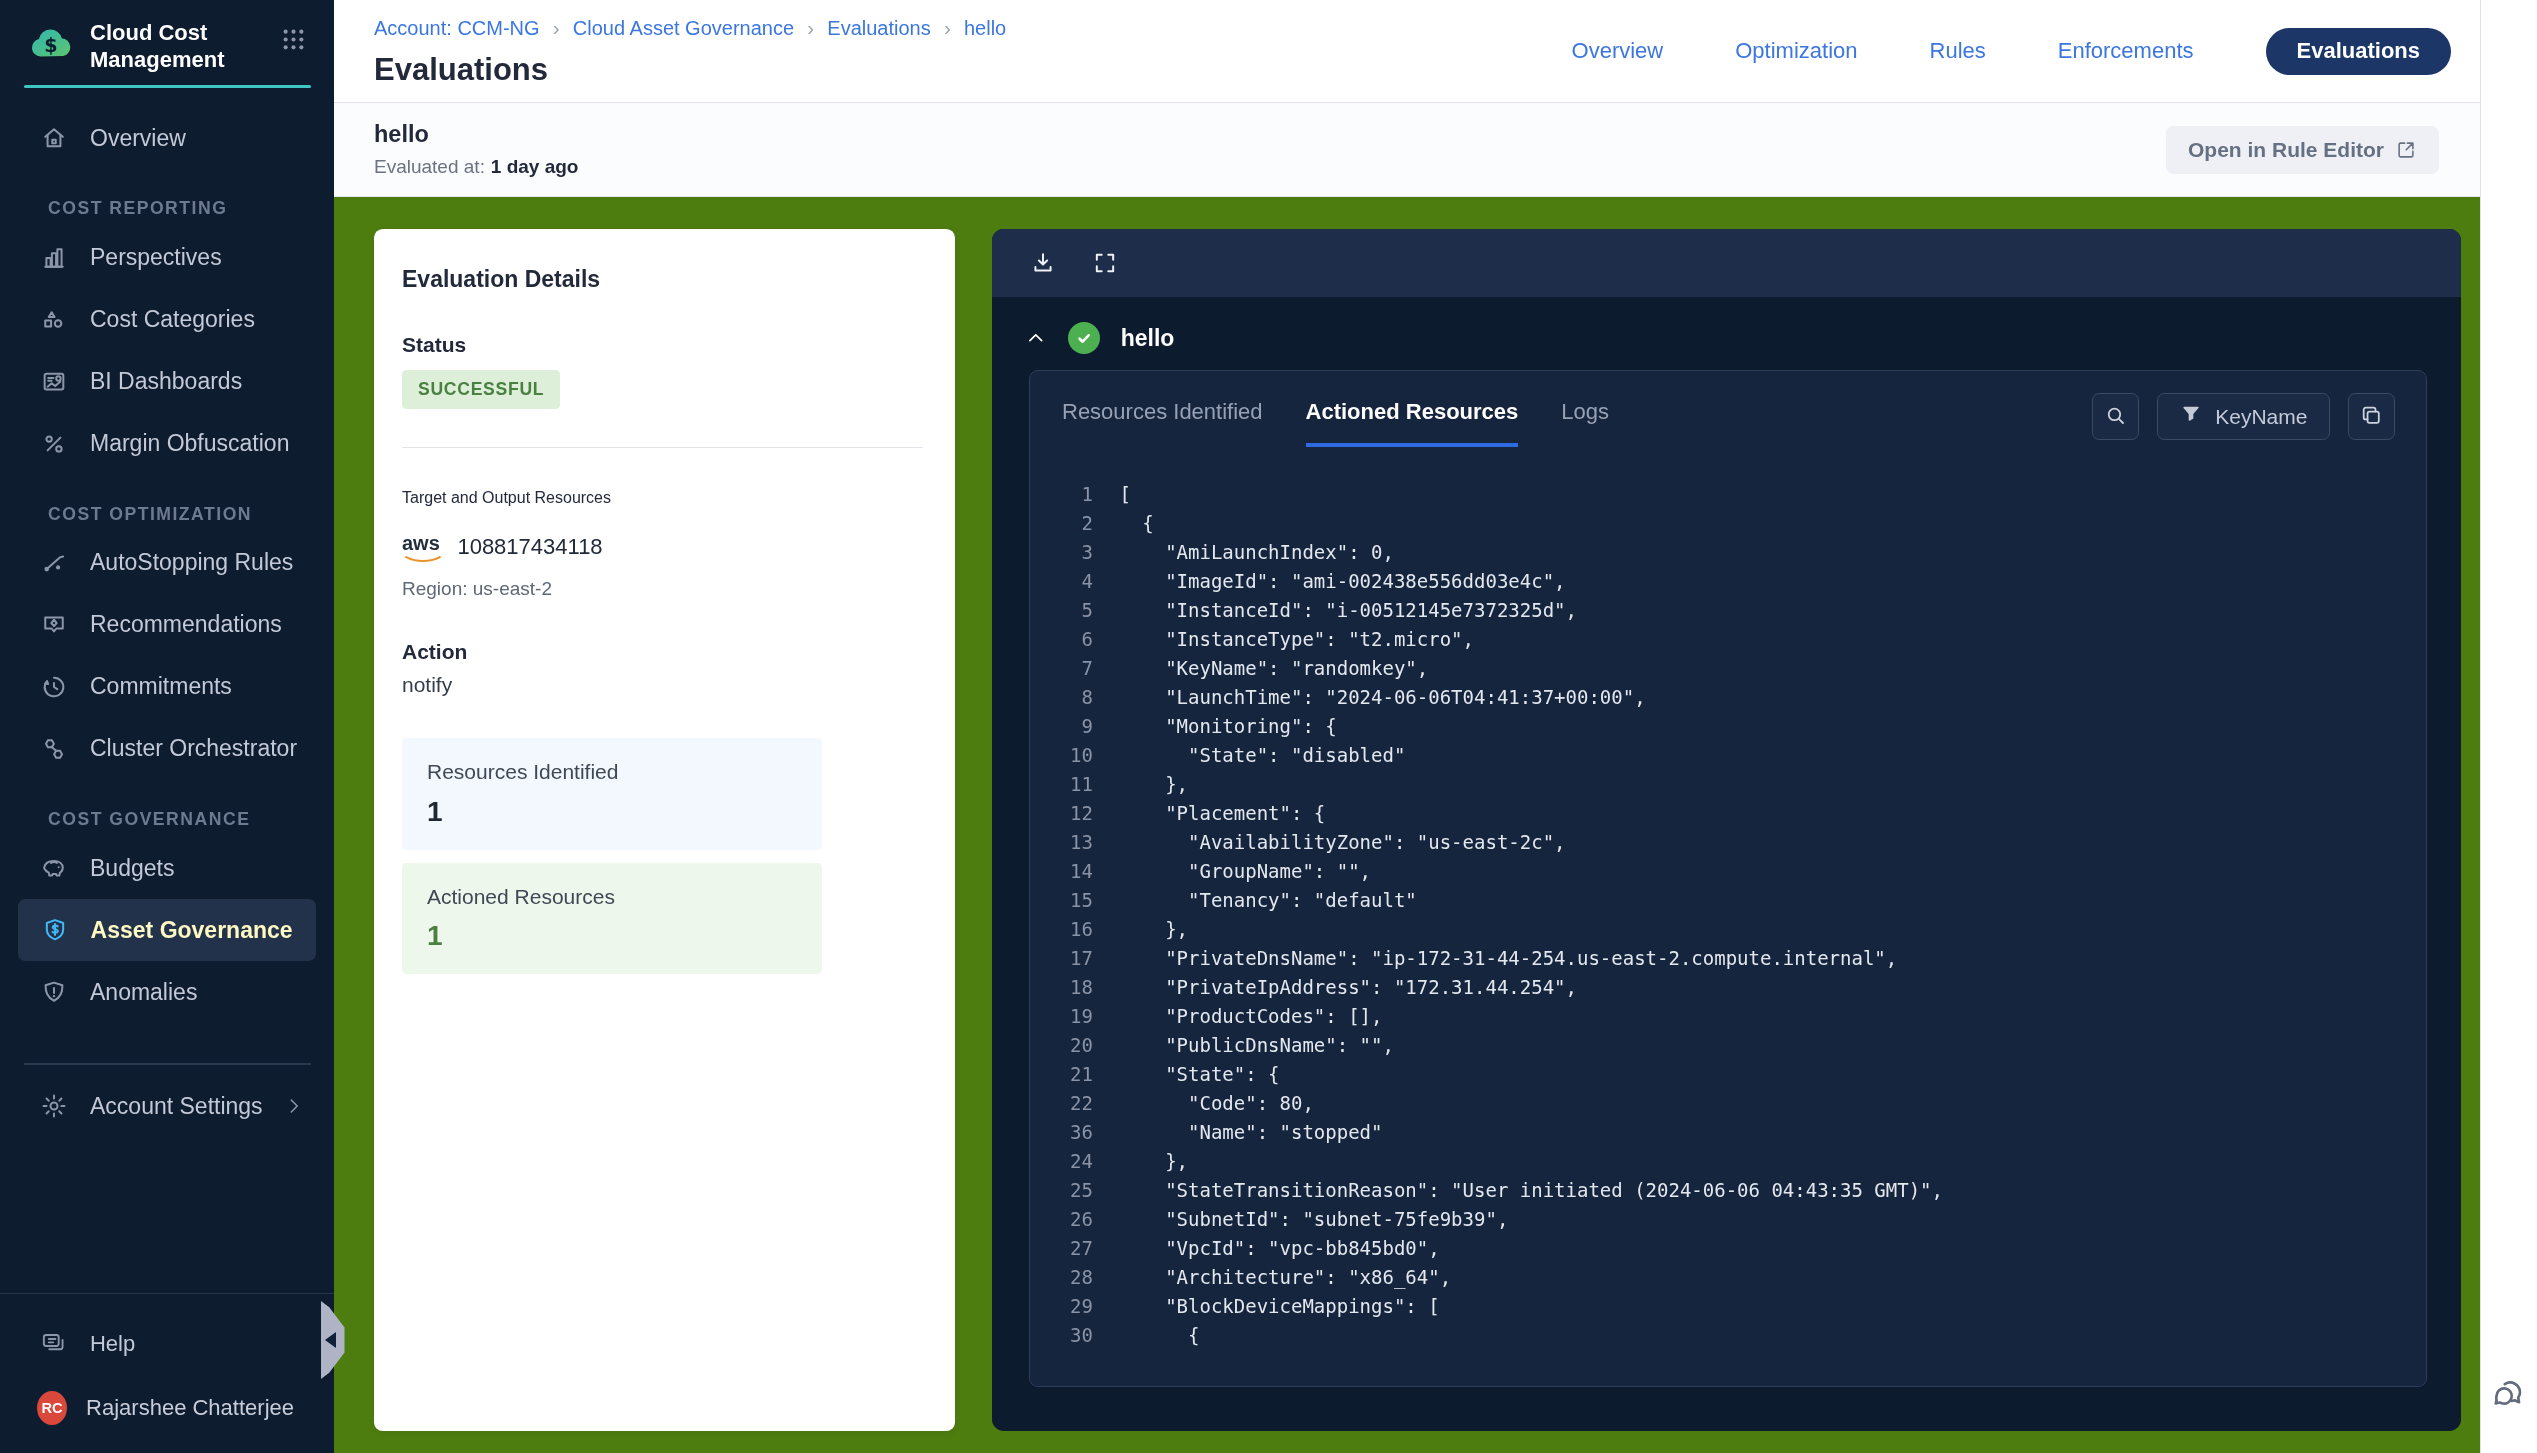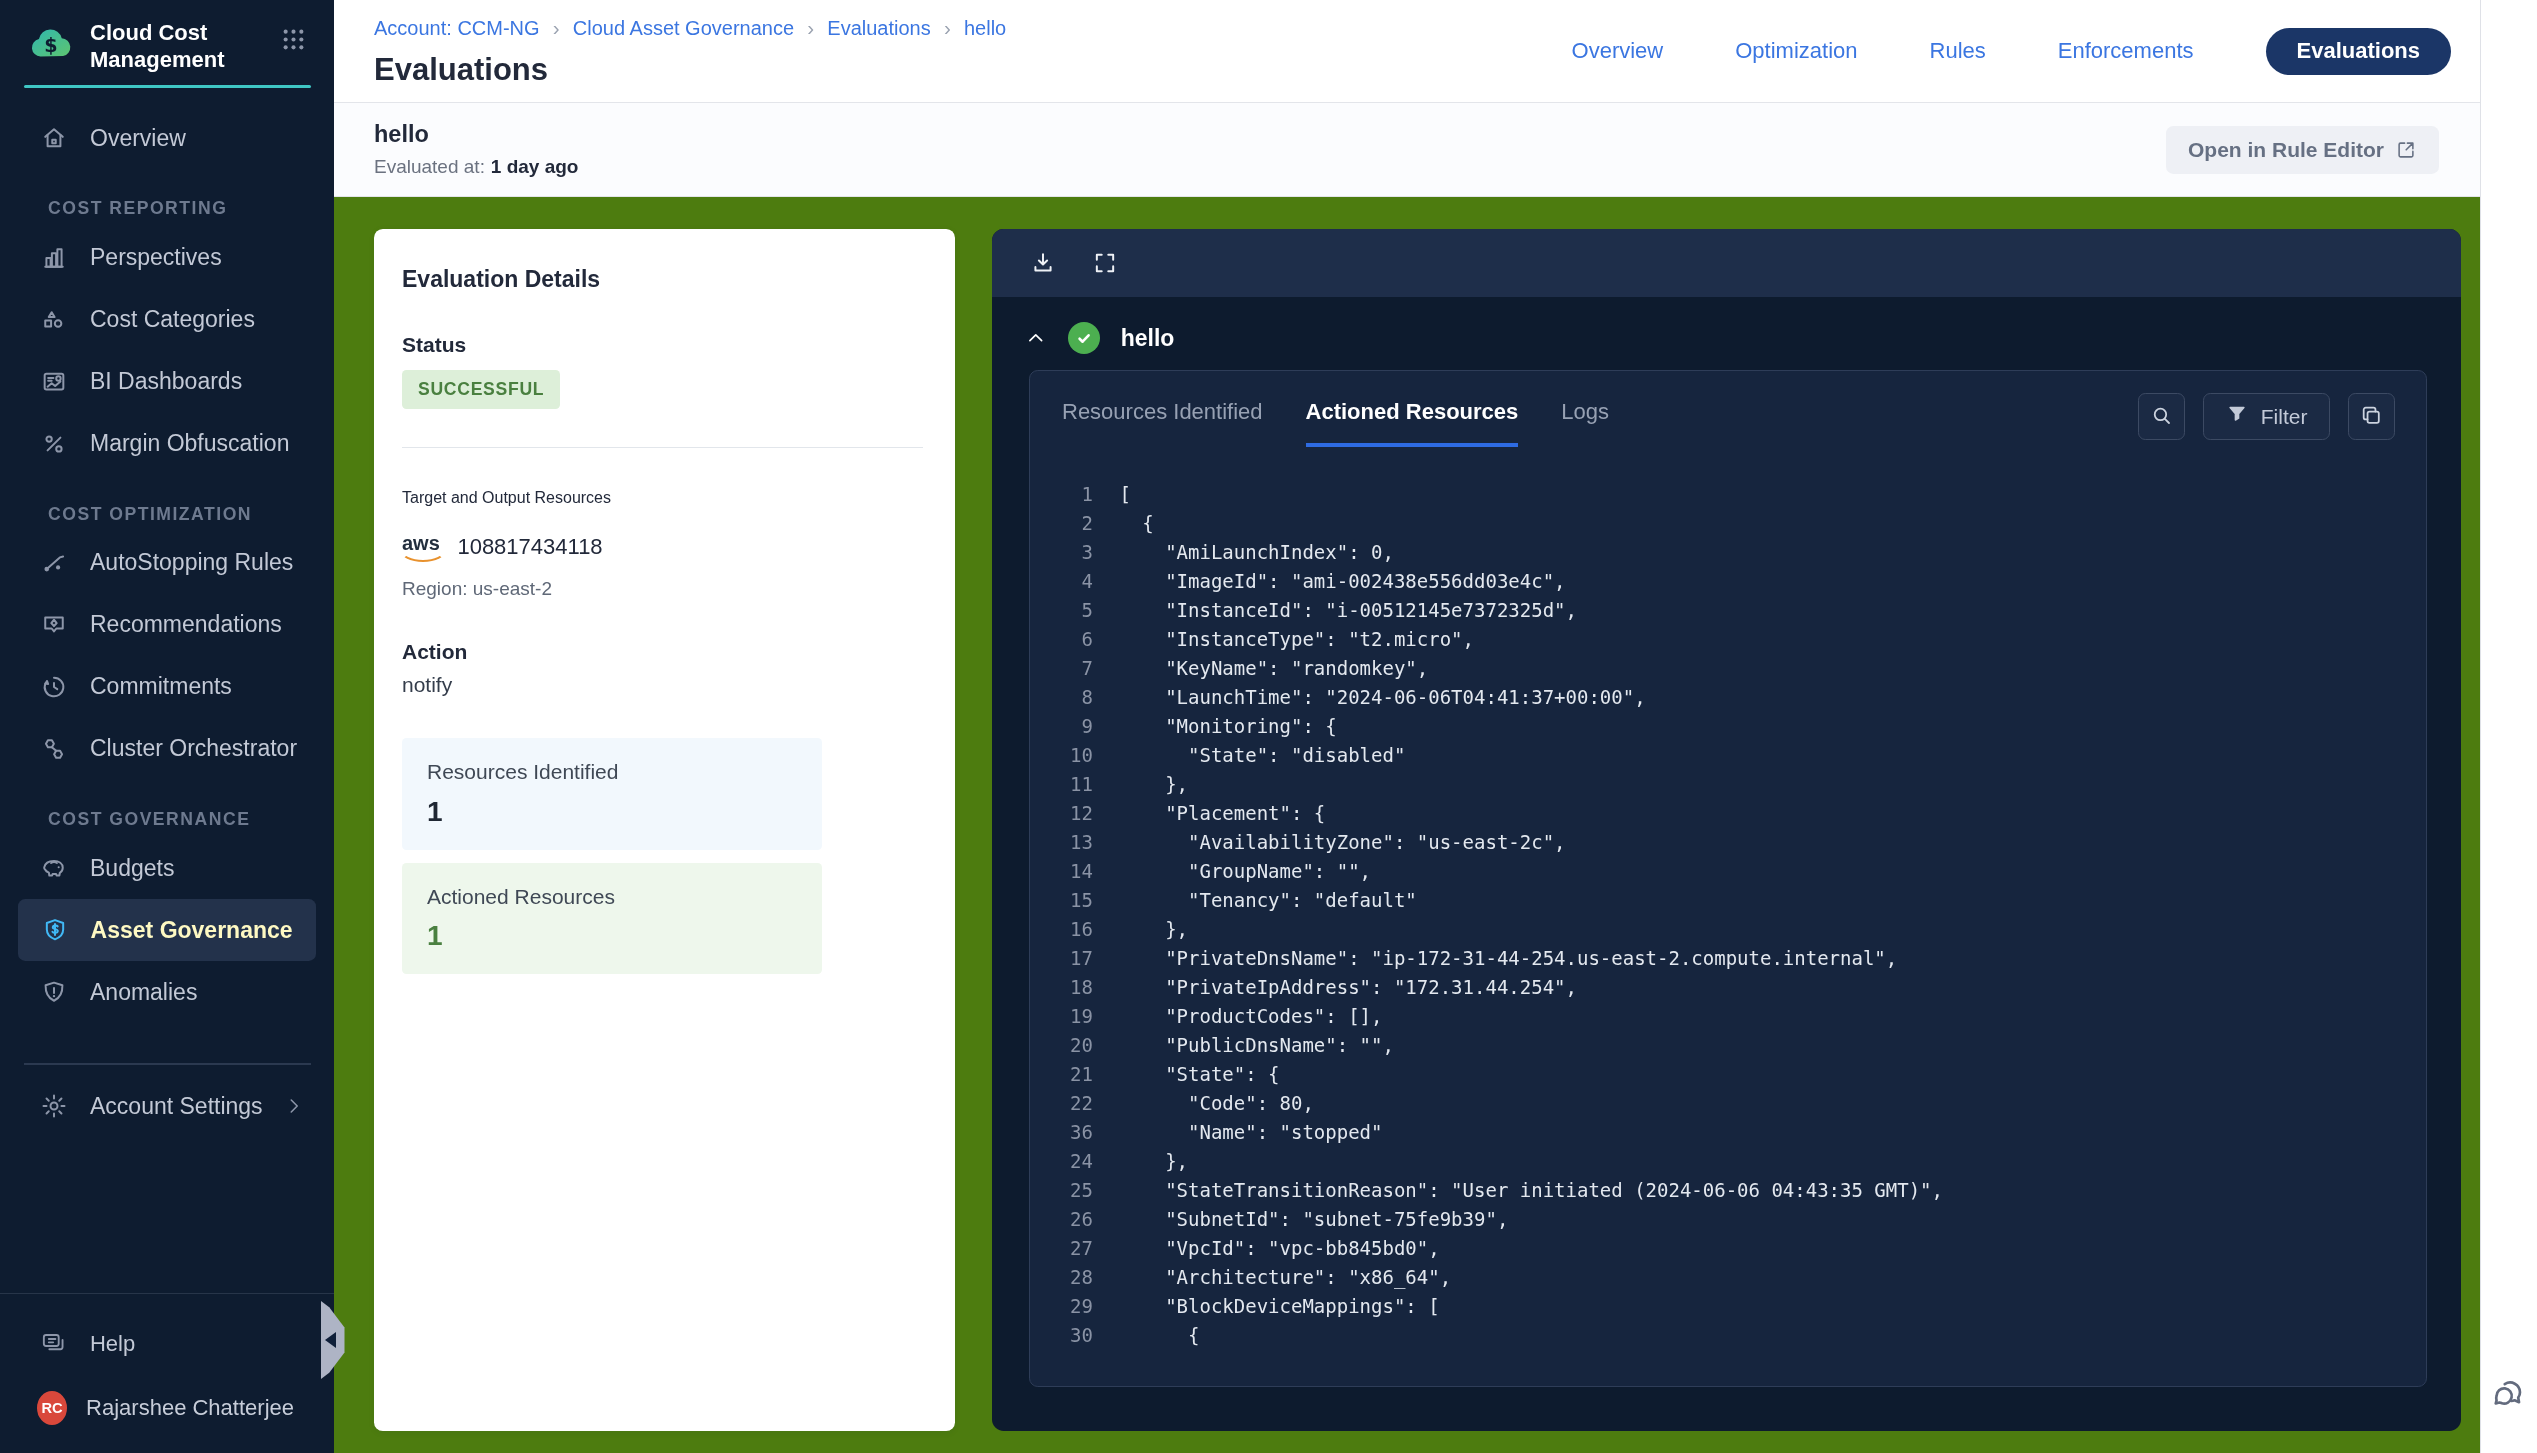--- a/index.html
+++ b/index.html
@@ -427,21 +427,21 @@
             <span class="icon-btn">
                 <span><svg viewBox="0 0 24 24" fill="none" stroke="currentColor" stroke-width="1.7" stroke-linecap="round" stroke-linejoin="round">
                     <circle cx="11" cy="11" r="5.5"></circle>
                     <path d="m15.2 15.2 4 4"></path>
                   </svg></span>
               </span>
             <span class="filter-btn">
               <span><svg viewBox="0 0 24 24" fill="none" stroke="currentColor" stroke-width="1.7" stroke-linecap="round" stroke-linejoin="round">
                     <path d="M4.5 5h15l-5.8 6.8v4.7l-3.4 2V11.8z" fill="currentColor" stroke="currentColor"></path>
                   </svg></span>
-              <span>Filter</span>
+              <span>KeyName</span>
             </span>
             <span class="icon-btn">
                 <span><svg viewBox="0 0 24 24" fill="none" stroke="currentColor" stroke-width="1.7" stroke-linecap="round" stroke-linejoin="round">
                     <rect x="8.2" y="8.2" width="10.8" height="10.8" rx="1.8"></rect>
                     <path d="M15.8 8.2V6.4a1.9 1.9 0 0 0-1.9-1.9H6.4A1.9 1.9 0 0 0 4.5 6.4v7.5a1.9 1.9 0 0 0 1.9 1.9h1.8"></path>
                   </svg></span>
               </span>
           </div>
           <div class="code-area">
               <div class="code-line">

